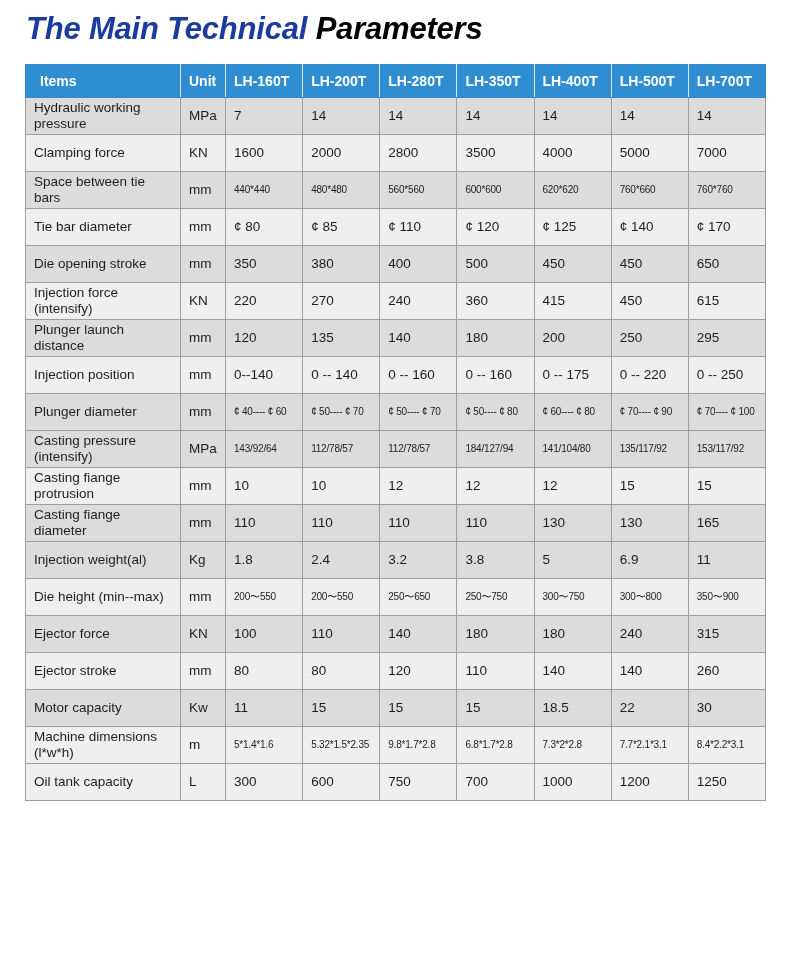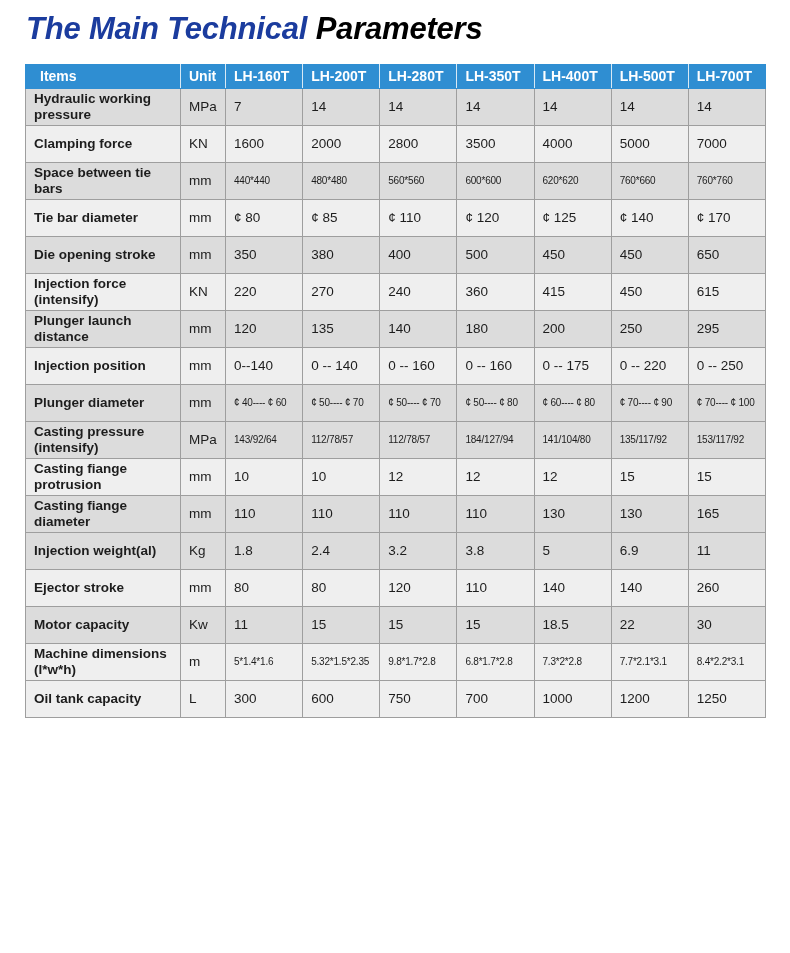--- a/index.html
+++ b/index.html
@@ -68,35 +68,34 @@
     height: 37px;
     box-sizing: border-box;
     overflow: hidden;
   }
 
   table.spec thead th {
     background: #2f8ed2;
     color: #ffffff;
     font-weight: bold;
     font-size: 14px;
-    height: 24px;
+    height: 33px;
     border-color: #2f8ed2;
     border-right-color: #d8e9f5;
   }
   table.spec thead th:last-child { border-right-color: #2f8ed2; }
   table.spec thead th.h-item { padding-left: 14px; }
 
   
   table.spec tbody tr.odd  td { background: #dcdcdc; }
   table.spec tbody tr.even td { background: #efefef; }
 
   td.cell-item {
     padding-left: 14px;
     font-size: 13.5px;
-    font-weight: bold;
   }
   td.cell-unit {
     font-size: 13.5px;
   }
   td.cell-val {
     font-size: 13.5px;
     padding-left: 7px;
   }
   
   td.cell-val.small { font-size: 10px; letter-spacing: -0.2px; }
@@ -277,20 +276,42 @@
             <td class="cell-unit">Kg</td>
             <td class="cell-val">1.8</td>
             <td class="cell-val">2.4</td>
             <td class="cell-val">3.2</td>
             <td class="cell-val">3.8</td>
             <td class="cell-val">5</td>
             <td class="cell-val">6.9</td>
             <td class="cell-val">11</td>
           </tr>
           <tr class="even">
+            <td class="cell-item two-line">Die height (min--max)</td>
+            <td class="cell-unit">mm</td>
+            <td class="cell-val small">200〜550</td>
+            <td class="cell-val small">200〜550</td>
+            <td class="cell-val small">250〜650</td>
+            <td class="cell-val small">250〜750</td>
+            <td class="cell-val small">300〜750</td>
+            <td class="cell-val small">300〜800</td>
+            <td class="cell-val small">350〜900</td>
+          </tr>
+          <tr class="odd">
+            <td class="cell-item">Ejector force</td>
+            <td class="cell-unit">KN</td>
+            <td class="cell-val">100</td>
+            <td class="cell-val">110</td>
+            <td class="cell-val">140</td>
+            <td class="cell-val">180</td>
+            <td class="cell-val">180</td>
+            <td class="cell-val">240</td>
+            <td class="cell-val">315</td>
+          </tr>
+          <tr class="even">
             <td class="cell-item">Ejector stroke</td>
             <td class="cell-unit">mm</td>
             <td class="cell-val">80</td>
             <td class="cell-val">80</td>
             <td class="cell-val">120</td>
             <td class="cell-val">110</td>
             <td class="cell-val">140</td>
             <td class="cell-val">140</td>
             <td class="cell-val">260</td>
           </tr>

